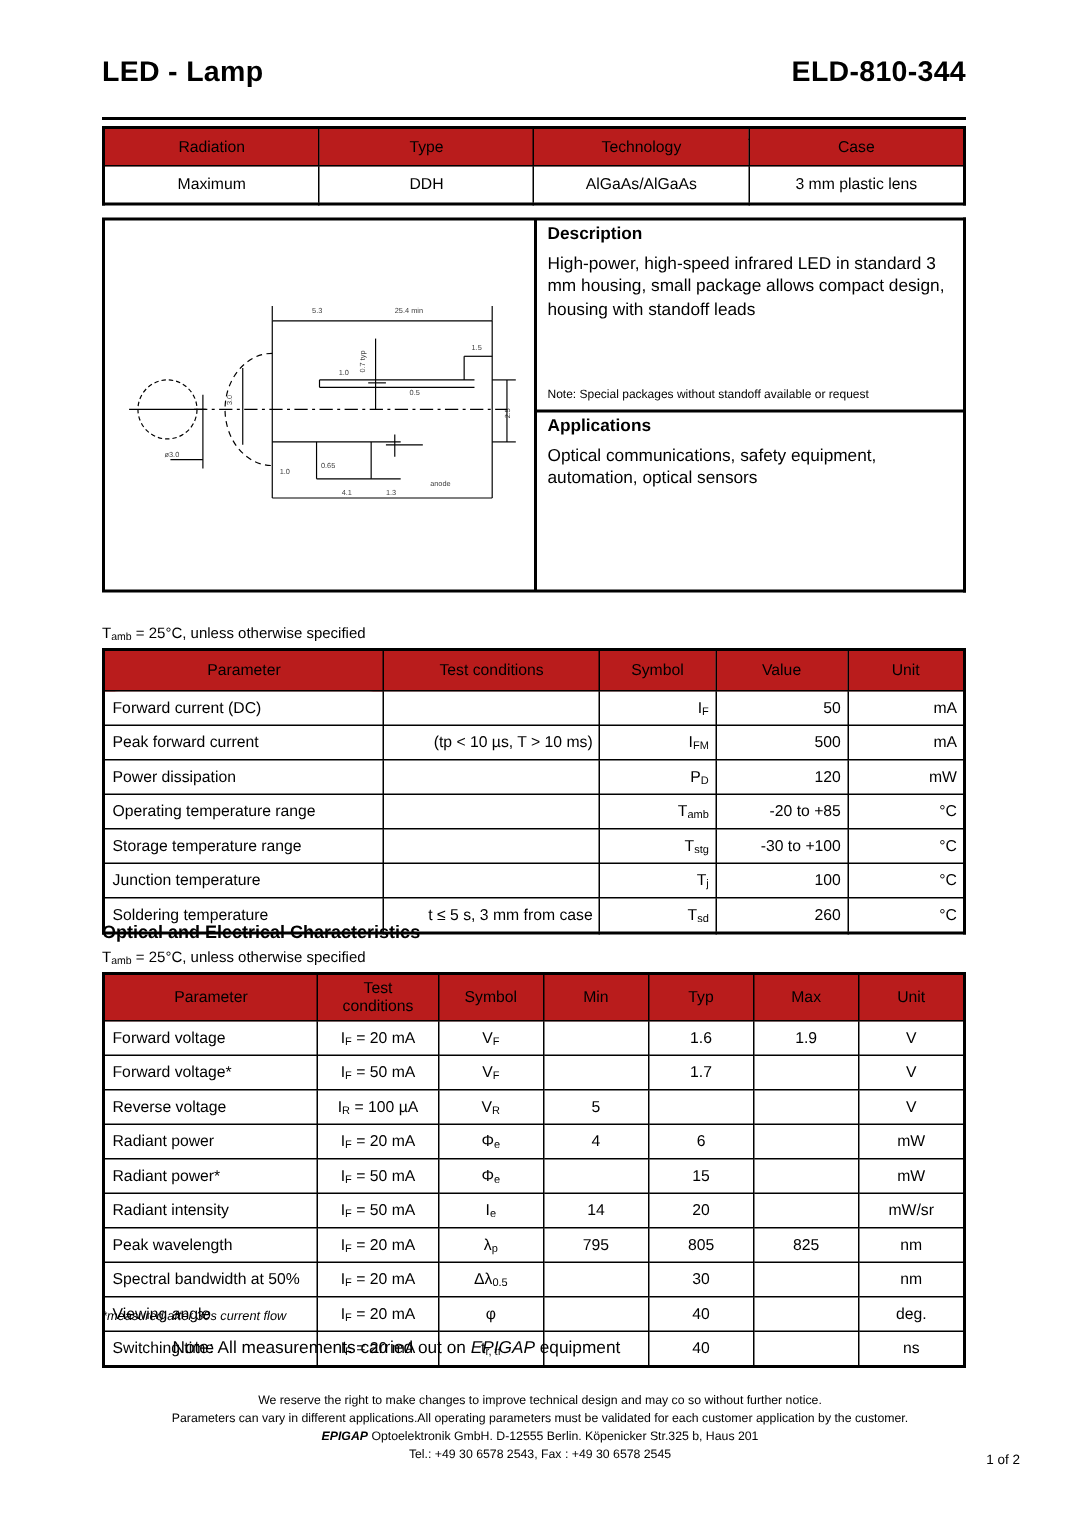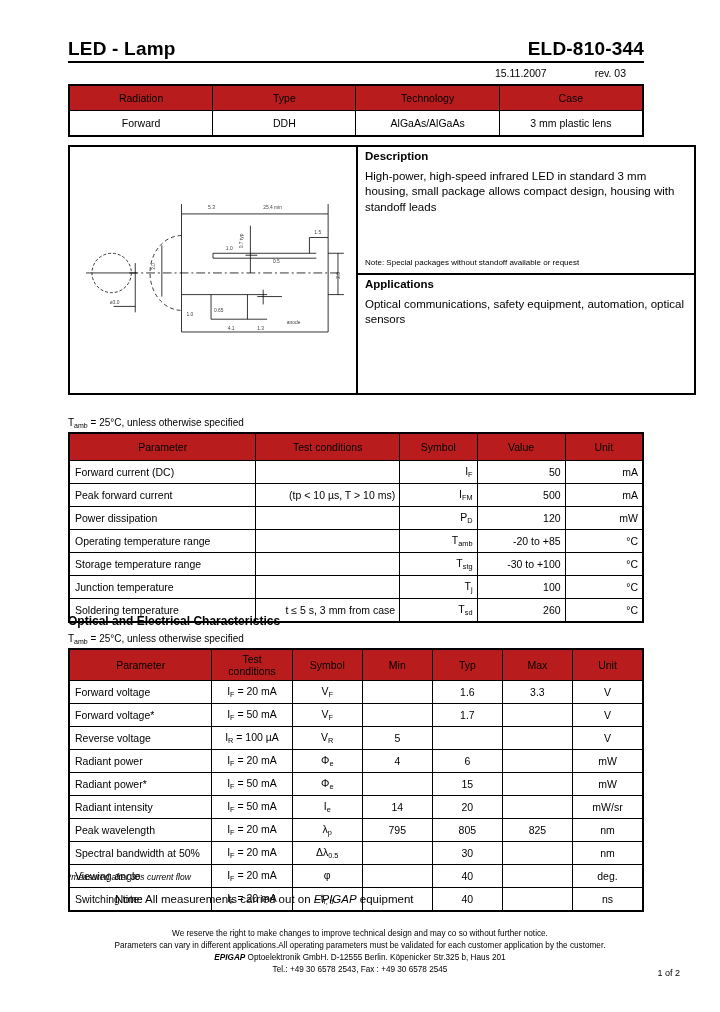--- a/index.html
+++ b/index.html
@@ -25,21 +25,21 @@
   
   .header {
     position: absolute;
     left: 68px; top: 38px;
     width: 576px;
   }
   .header-row {
     display: flex;
     align-items: center;
     justify-content: space-between;
-    padding-bottom: 1px;
+    padding-bottom: 18px;
   }
   .doc-title {
     font-size: 19px;
     font-weight: bold;
     letter-spacing: 0.2px;
   }
   .doc-part {
     font-size: 19px;
     font-weight: bold;
     letter-spacing: 0.2px;
@@ -87,21 +87,21 @@
   .tbl-class table { width: 100%; }
   .tbl-class th, .tbl-class td {
     height: 20px;
     text-align: center;
   }
 
   
   .block-mid {
     position: absolute;
     left: 68px; top: 145px;
-    width: 628px;
+    width: 576px;
     height: 250px;
     display: flex;
   }
   .drawing-box {
     width: 290px;
     border: 2px solid #000;
     box-sizing: border-box;
     position: relative;
     background: #fff;
   }
@@ -239,21 +239,21 @@
   <div class="tbl-class">
     <table class="dt outerbox">
       <tbody>
           <tr>
         <th style="width:25%">Radiation</th>
         <th style="width:25%">Type</th>
         <th style="width:25%">Technology</th>
         <th style="width:25%">Case</th>
       </tr>
       <tr>
-        <td>Forward</td>
+        <td>Maximum</td>
         <td>DDH</td>
         <td>AlGaAs/AlGaAs</td>
         <td>3 mm plastic lens</td>
       </tr>
     </tbody>
       </table>
   </div>
 
   <div class="block-mid">
 
@@ -422,21 +422,21 @@
         <th style="width:12%">Max</th>
         <th style="width:12%">Unit</th>
       </tr>
 
       <tr>
         <td class="p">Forward voltage</td>
         <td class="c"><span>I</span><sub>F</sub><span> = 20 mA</span></td>
         <td class="c"><span>V</span><sub>F</sub></td>
         <td class="c"></td>
         <td class="c">1.6</td>
-        <td class="c">3.3</td>
+        <td class="c">1.9</td>
         <td class="c">V</td>
       </tr>
       <tr>
         <td class="p">Forward voltage*</td>
         <td class="c"><span>I</span><sub>F</sub><span> = 50 mA</span></td>
         <td class="c"><span>V</span><sub>F</sub></td>
         <td class="c"></td>
         <td class="c">1.7</td>
         <td class="c"></td>
         <td class="c">V</td>

